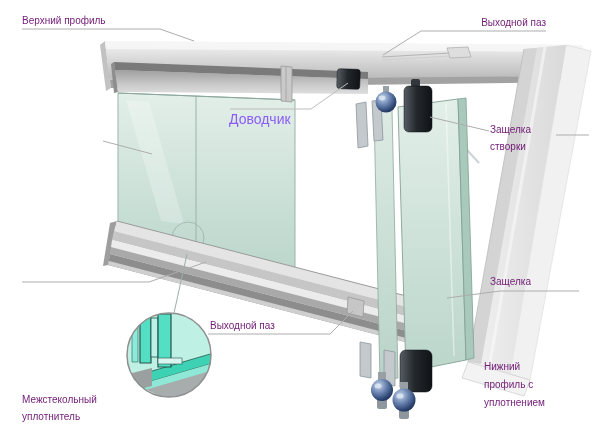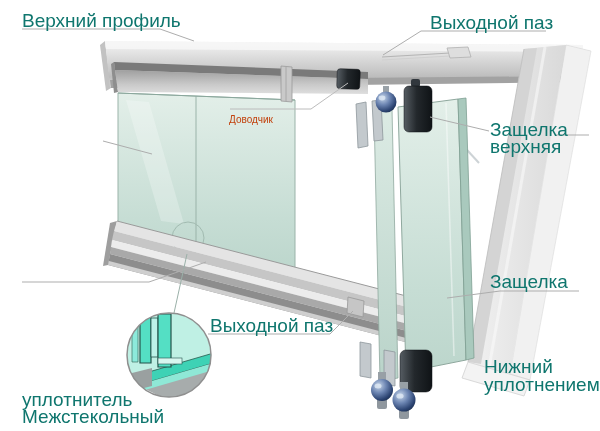--- a/index.html
+++ b/index.html
@@ -1,23 +1,23 @@
 <!DOCTYPE html>
 <html><head>
 <meta charset="utf-8">
 <style>
   html,body{margin:0;padding:0;background:#fff;}
   .page{position:relative;width:600px;height:431px;background:#ffffff;overflow:hidden;
         font-family:"Liberation Sans",sans-serif;}
   .art{position:absolute;left:0;top:0;}
-  .lbl{position:absolute;font-size:19px;line-height:17px;color:#0f766e;
+  .lbl{position:absolute;font-size:10px;line-height:17px;color:#701a75;
        white-space:nowrap;z-index:5;}
   .lbl.right{text-align:right;}
   .lbl.center{text-align:left;}
-  .lbl.gray{color:#c2410c;font-size:10px;}
+  .lbl.gray{color:#8b5cf6;font-size:14px;}
 </style>
 </head>
 <body>
 
 <div class="page">
 
 <svg class="art" width="600" height="431" viewBox="0 0 600 431">
   <defs>
     <linearGradient id="gRail" x1="0" y1="0" x2="0" y2="1">
       <stop offset="0" stop-color="#f5f5f5"></stop>
@@ -174,34 +174,35 @@
 </svg>
 
 <div class="lbl" style="left:22px;top:12px">Верхний профиль</div>
 
 <div class="lbl right" style="left:430px;top:14px;width:116px">Выходной паз</div>
 
 <div class="lbl gray" style="left:229px;top:111px">Доводчик</div>
 
 <div class="lbl center" style="left:490px;top:121px;width:68px">
   <div>Защелка</div>
-  <div>верхняя</div>
+  <div>створки</div>
 </div>
 
 
 
 <div class="lbl center" style="left:490px;top:274px;width:68px;line-height:16px">
   <div>Защелка</div>
 </div>
 
 <div class="lbl" style="left:210px;top:317px">Выходной паз</div>
 
 <div class="lbl" style="left:22px;top:391px">
+  <div>Межстекольный</div>
   <div>уплотнитель</div>
-  <div>Межстекольный</div>
 </div>
 
 <div class="lbl center" style="left:484px;top:358px;width:108px;line-height:18px">
   <div>Нижний</div>
+  <div>профиль с</div>
   <div>уплотнением</div>
 </div>
 
 </div>
 
 </body></html>

